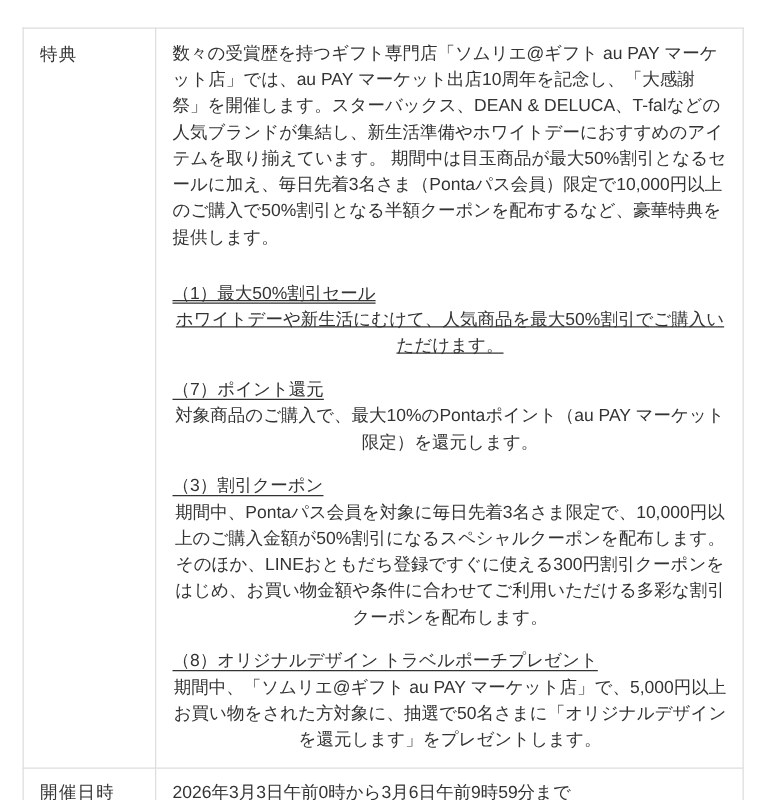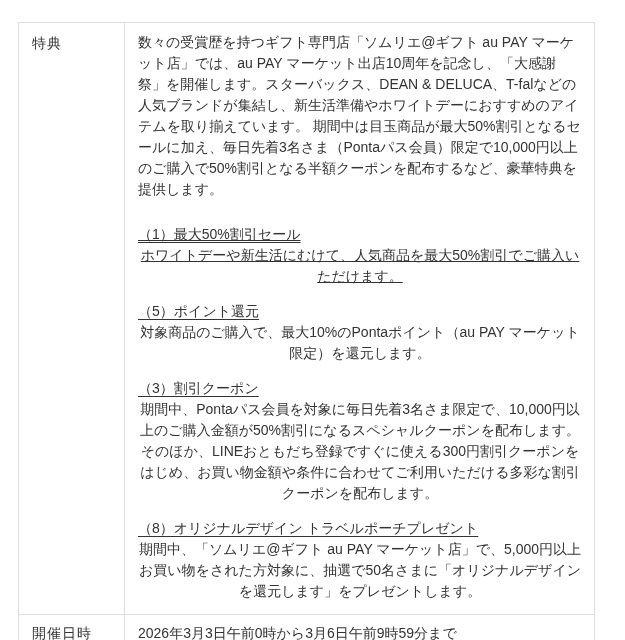--- a/index.html
+++ b/index.html
@@ -83,21 +83,21 @@
         <th class="label-cell">特典</th>
         <td class="content-cell">
           <p class="intro">数々の受賞歴を持つギフト専門店「ソムリエ@ギフト au PAY マーケット店」では、au PAY マーケット出店10周年を記念し、「大感謝祭」を開催します。スターバックス、DEAN &amp; DELUCA、T-falなどの人気ブランドが集結し、新生活準備やホワイトデーにおすすめのアイテムを取り揃えています。 期間中は目玉商品が最大50%割引となるセールに加え、毎日先着3名さま（Pontaパス会員）限定で10,000円以上のご購入で50%割引となる半額クーポンを配布するなど、豪華特典を提供します。</p>
 
           <div class="section">
             <p class="sec-heading">（1）最大50%割引セール</p>
             <p class="sec-body">ホワイトデーや新生活にむけて、人気商品を最大50%割引でご購入いただけます。</p>
           </div>
 
           <div class="section">
-            <p class="sec-heading">（5）ポイント還元</p>
+            <p class="sec-heading">（7）ポイント還元</p>
             <p class="sec-body">対象商品のご購入で、最大10%のPontaポイント（au PAY マーケット限定）を還元します。</p>
           </div>
 
           <div class="section">
             <p class="sec-heading">（3）割引クーポン</p>
             <p class="sec-body">期間中、Pontaパス会員を対象に毎日先着3名さま限定で、10,000円以上のご購入金額が50%割引になるスペシャルクーポンを配布します。
 そのほか、LINEおともだち登録ですぐに使える300円割引クーポンをはじめ、お買い物金額や条件に合わせてご利用いただける多彩な割引クーポンを配布します。</p>
           </div>
 
           <div class="section">

